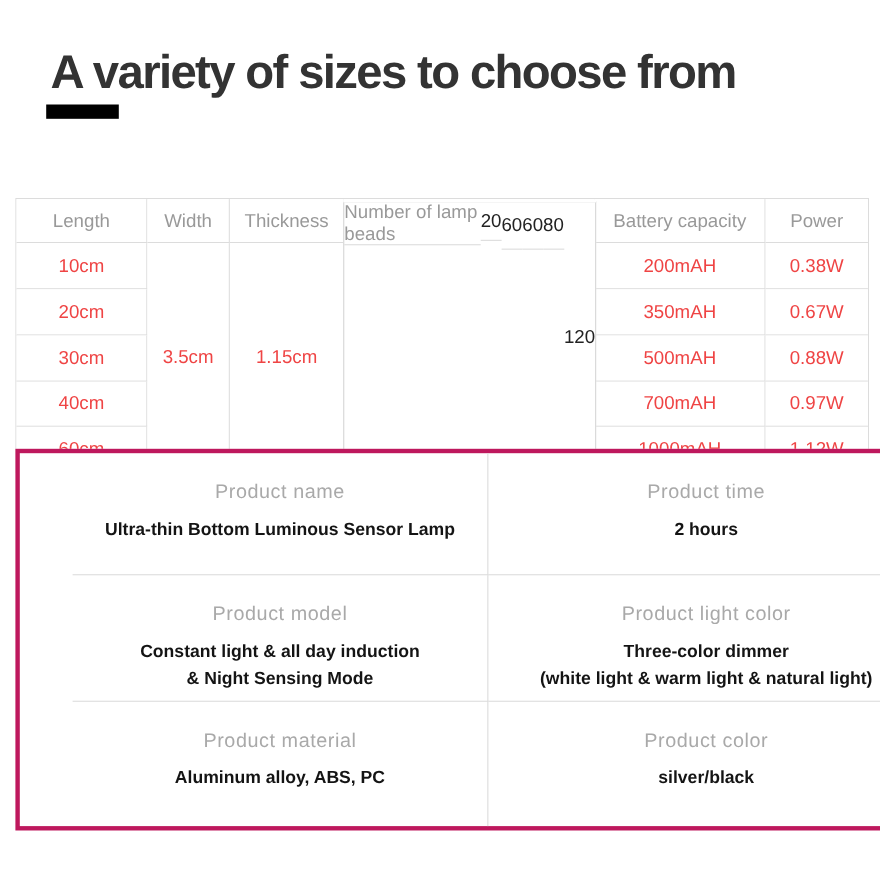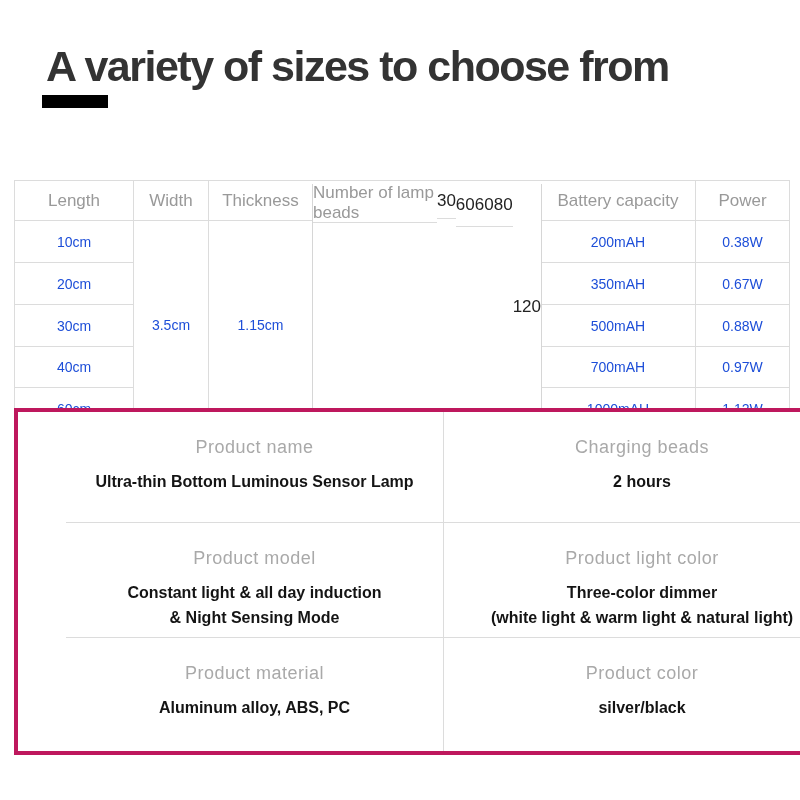--- a/index.html
+++ b/index.html
@@ -49,22 +49,22 @@
     border: 1px solid #dcdcdc;
     display: grid;
     grid-template-columns: 119px 75px 104px 228px 155px 93px;
     grid-template-rows: 40px 42px 42px 42px 41px 41px;
     background: #ffffff;
   }
   .cell {
     display: flex;
     align-items: center;
     justify-content: center;
-    font-size: 14px;
-    color: #1d4ed8;
+    font-size: 17px;
+    color: #ef4444;
     box-sizing: border-box;
     background: #ffffff;
   }
   .cell.hdr { color: #999999; font-size: 17px; }
   .br { border-right: 1px solid #dcdcdc; }
   .bb { border-bottom: 1px solid #dcdcdc; }
 
   
   .beads-col {
     position: absolute;
@@ -171,37 +171,37 @@
     <div class="cell br" style="grid-column:5;grid-row:6">1000mAH</div>
 
     <div class="cell bb" style="grid-column:6;grid-row:2">0.38W</div>
     <div class="cell bb" style="grid-column:6;grid-row:3">0.67W</div>
     <div class="cell bb" style="grid-column:6;grid-row:4">0.88W</div>
     <div class="cell bb" style="grid-column:6;grid-row:5">0.97W</div>
     <div class="cell" style="grid-column:6;grid-row:6">1.12W</div>
 
     <div class="beads-col">
       <div class="beads-cell hdr">Number of lamp beads</div>
-      <div class="beads-cell r1">30</div>
+      <div class="beads-cell r1">20</div>
       <div class="beads-cell r2">60</div>
       <div class="beads-cell r3">60</div>
       <div class="beads-cell r4">80</div>
       <div class="beads-cell r5">120</div>
     </div>
   </div>
 
   <div class="panels">
 
     <div class="panel br bb">
       <div class="panel-label">Product name</div>
       <div class="panel-line">Ultra-thin Bottom Luminous Sensor Lamp</div>
     </div>
 
     <div class="panel bb">
-      <div class="panel-label">Charging beads</div>
+      <div class="panel-label">Product time</div>
       <div class="panel-line">2 hours</div>
     </div>
 
     <div class="panel br bb">
       <div class="panel-label">Product model</div>
       <div class="panel-line">Constant light &amp; all day induction</div>
       <div class="panel-line">&amp; Night Sensing Mode</div>
     </div>
 
     <div class="panel bb">

